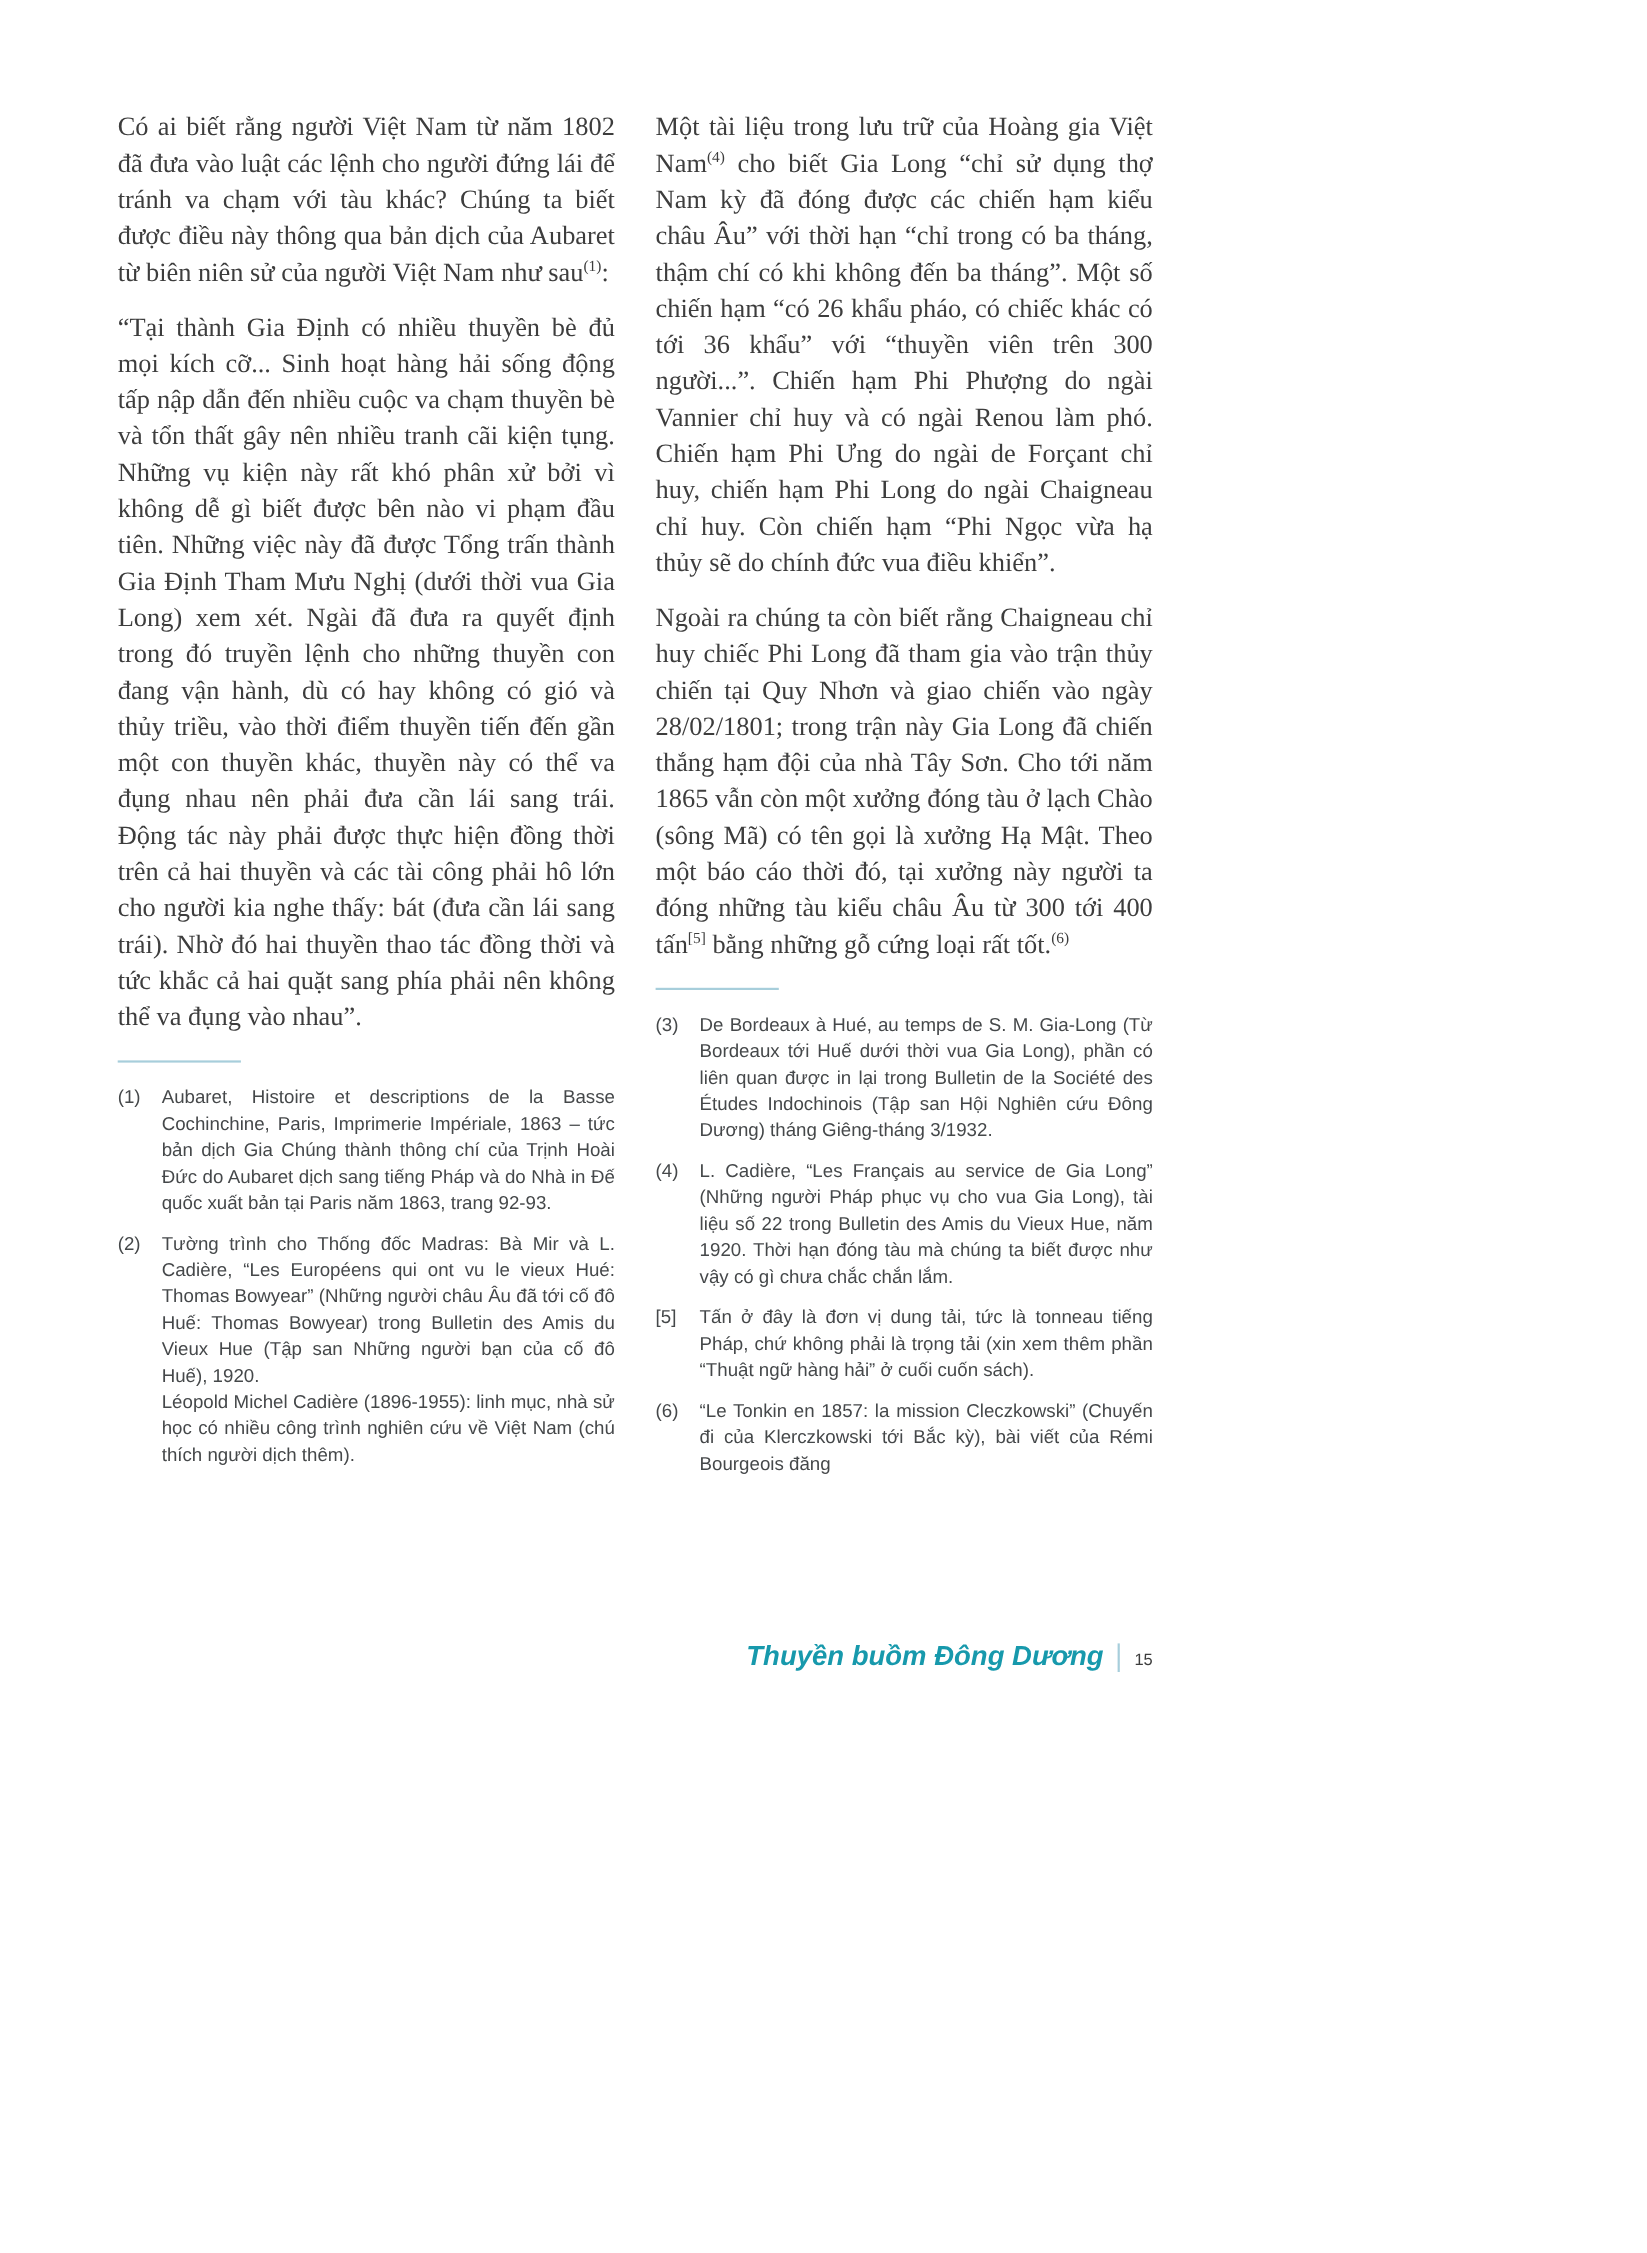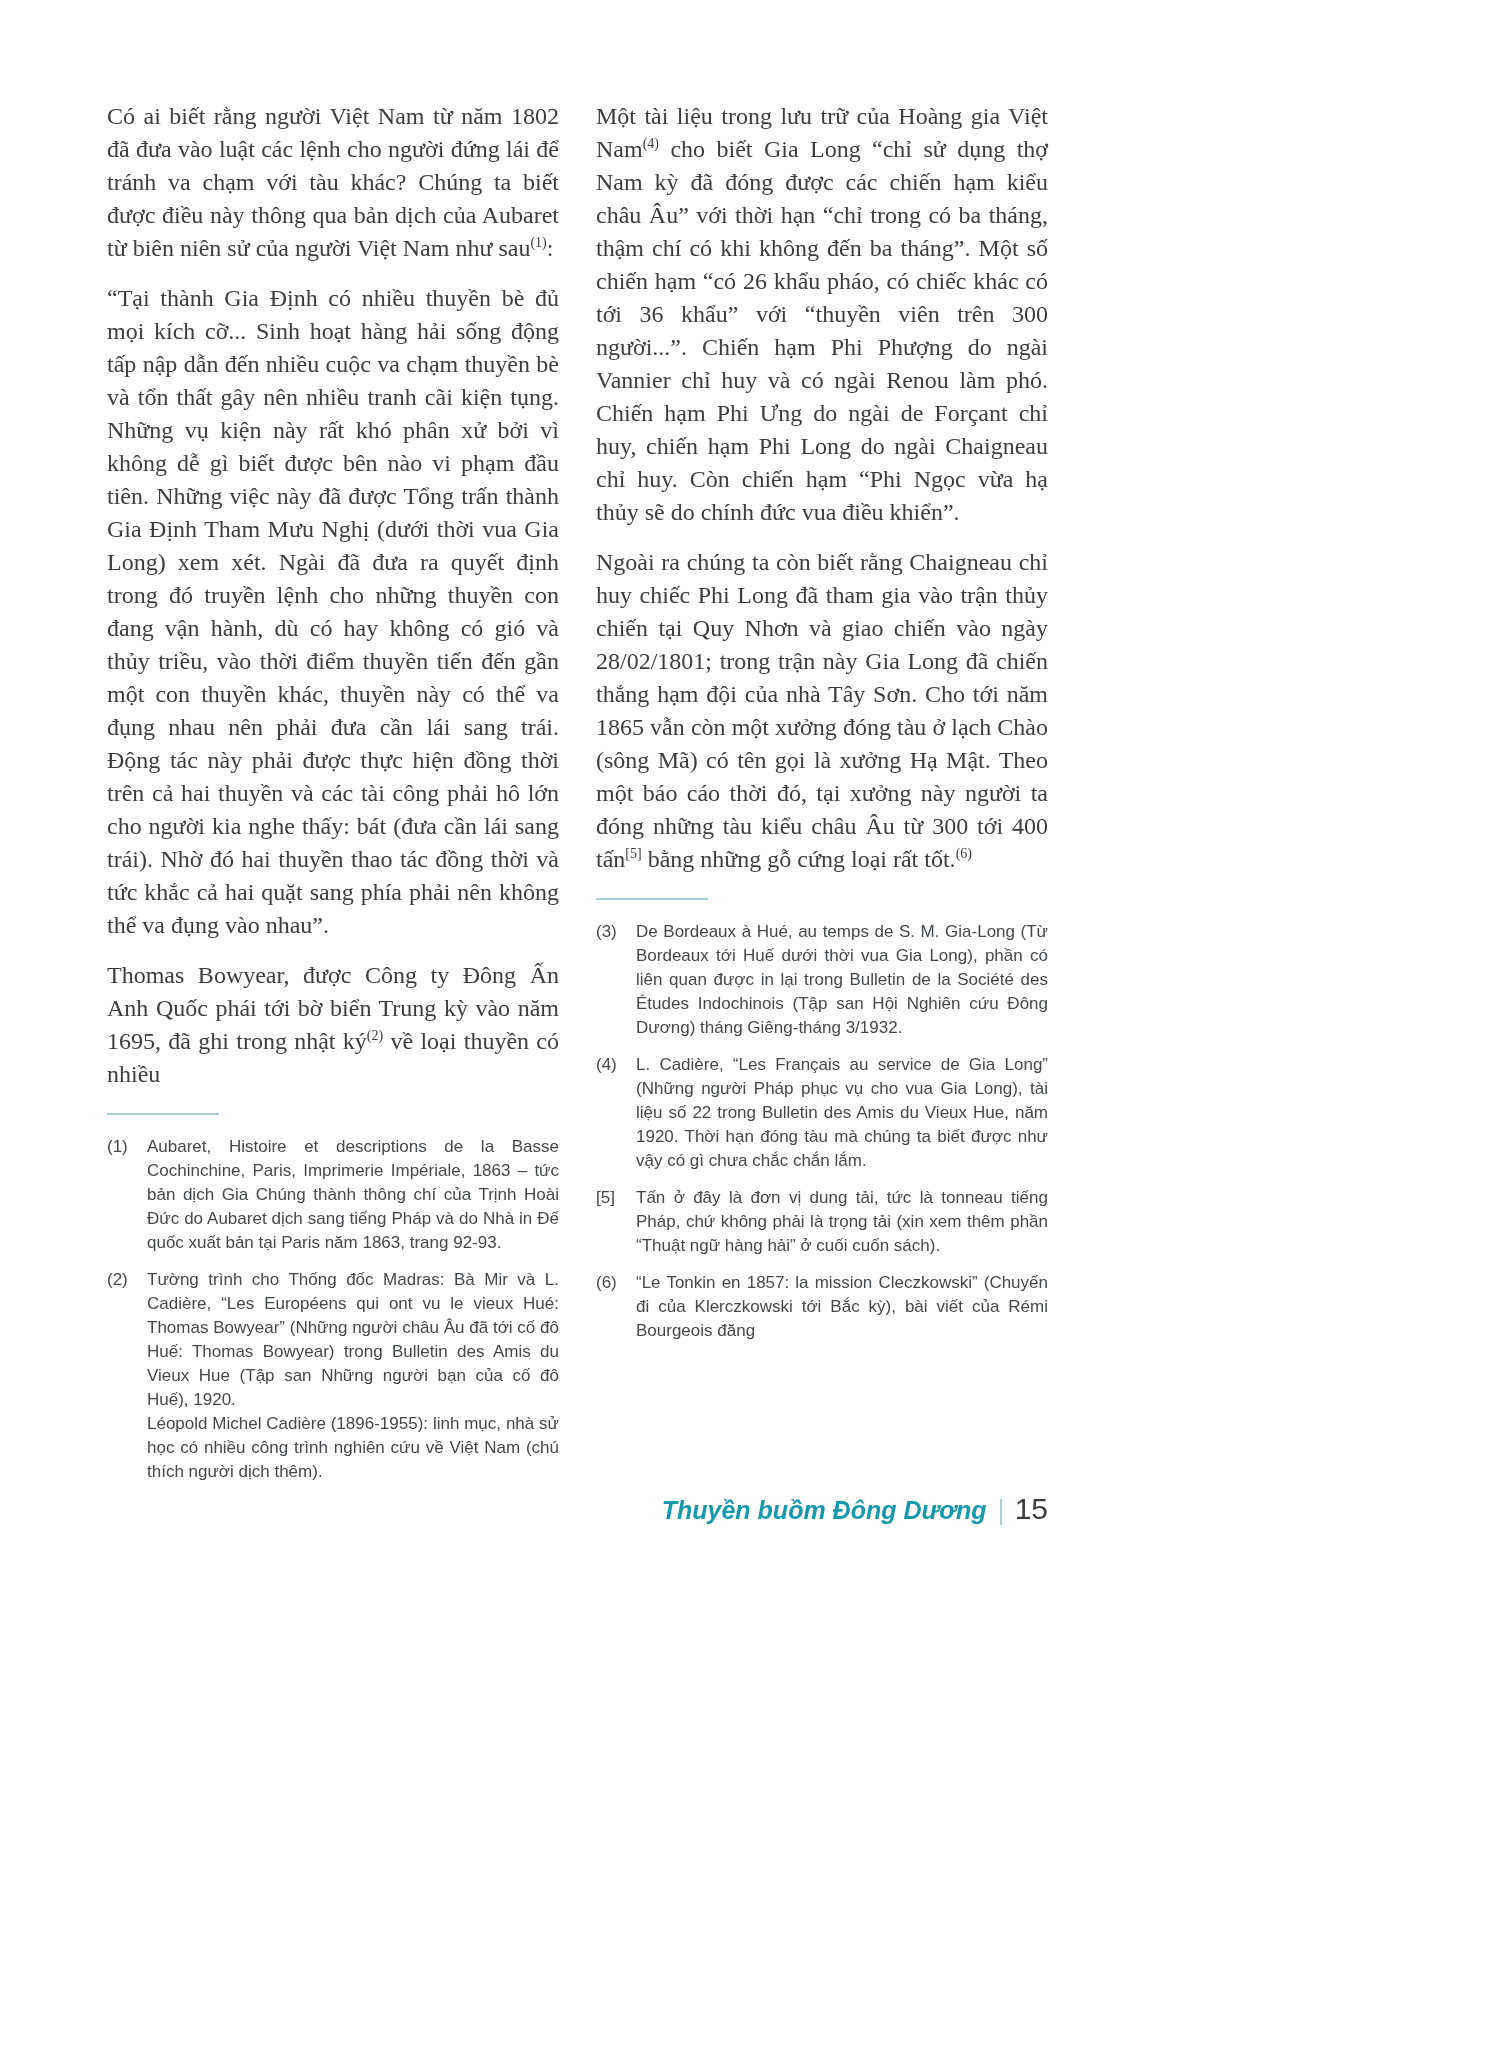--- a/index.html
+++ b/index.html
@@ -63,32 +63,31 @@
   }
   .footer-sep{
     display:inline-block;
     width:2px;height:26px;
     background:#a7cedb;
     margin:0 13px;
     vertical-align:-6px;
   }
   .footer-page{
     color:#3d3d3d;
-    font-size:30px;
+    font-size:15px;
   }
 </style>
 </head>
 <body>
 
 <div class="page">
 
   <div class="column column-left">
     <p class="body-para"><span>Có ai biết rằng người Việt Nam từ năm 1802 đã đưa vào luật các lệnh cho người đứng lái để tránh va chạm với tàu khác? Chúng ta biết được điều này thông qua bản dịch của Aubaret từ biên niên sử của người Việt Nam như sau</span><span class="run-sup">(1)</span><span>:</span></p>
     <p class="body-para"><span>“Tại thành Gia Định có nhiều thuyền bè đủ mọi kích cỡ... Sinh hoạt hàng hải sống động tấp nập dẫn đến nhiều cuộc va chạm thuyền bè và tổn thất gây nên nhiều tranh cãi kiện tụng. Những vụ kiện này rất khó phân xử bởi vì không dễ gì biết được bên nào vi phạm đầu tiên. Những việc này đã được Tổng trấn thành Gia Định Tham Mưu Nghị (dưới thời vua Gia Long) xem xét. Ngài đã đưa ra quyết định trong đó truyền lệnh cho những thuyền con đang vận hành, dù có hay không có gió và thủy triều, vào thời điểm thuyền tiến đến gần một con thuyền khác, thuyền này có thể va đụng nhau nên phải đưa cần lái sang trái. Động tác này phải được thực hiện đồng thời trên cả hai thuyền và các tài công phải hô lớn cho người kia nghe thấy: bát (đưa cần lái sang trái). Nhờ đó hai thuyền thao tác đồng thời và tức khắc cả hai quặt sang phía phải nên không thể va đụng vào nhau”.</span></p>
-    <p class="body-para"><span>Thomas Bowyear, được Công ty Đông Ấn Anh Quốc phái tới bờ biển Trung kỳ vào năm 1695, đã ghi trong nhật ký</span><span class="run-sup">(2)</span><span> về loại thuyền có nhiều</span></p>
 
     <div class="footnote-section">
       <div class="footnote-rule"></div>
       <div class="footnote">
         <span class="fn-marker">(1)</span>
         <span class="fn-text"><span>Aubaret, </span><span class="run-italic">Histoire et descriptions de la Basse Cochinchine, Paris,</span><span> Imprimerie Impériale, 1863 – tức bản dịch </span><span class="run-italic">Gia Chúng thành thông chí</span><span> của Trịnh Hoài Đức do Aubaret dịch sang tiếng Pháp và do Nhà in Đế quốc xuất bản tại Paris năm 1863, trang 92-93.</span></span>
       </div>
       <div class="footnote">
         <span class="fn-marker">(2)</span>
         <span class="fn-text"><span>Tường trình cho Thống đốc Madras: Bà Mir và L. Cadière, “Les Européens qui ont vu le vieux Hué: Thomas Bowyear” (Những người châu Âu đã tới cố đô Huế: Thomas Bowyear) trong </span><span class="run-italic">Bulletin des Amis du Vieux Hue</span><span> (Tập san Những người bạn của cố đô Huế), 1920.</span><br><span>Léopold Michel Cadière (1896-1955): linh mục, nhà sử học có nhiều công trình nghiên cứu về Việt Nam (chú thích người dịch thêm).</span></span>

